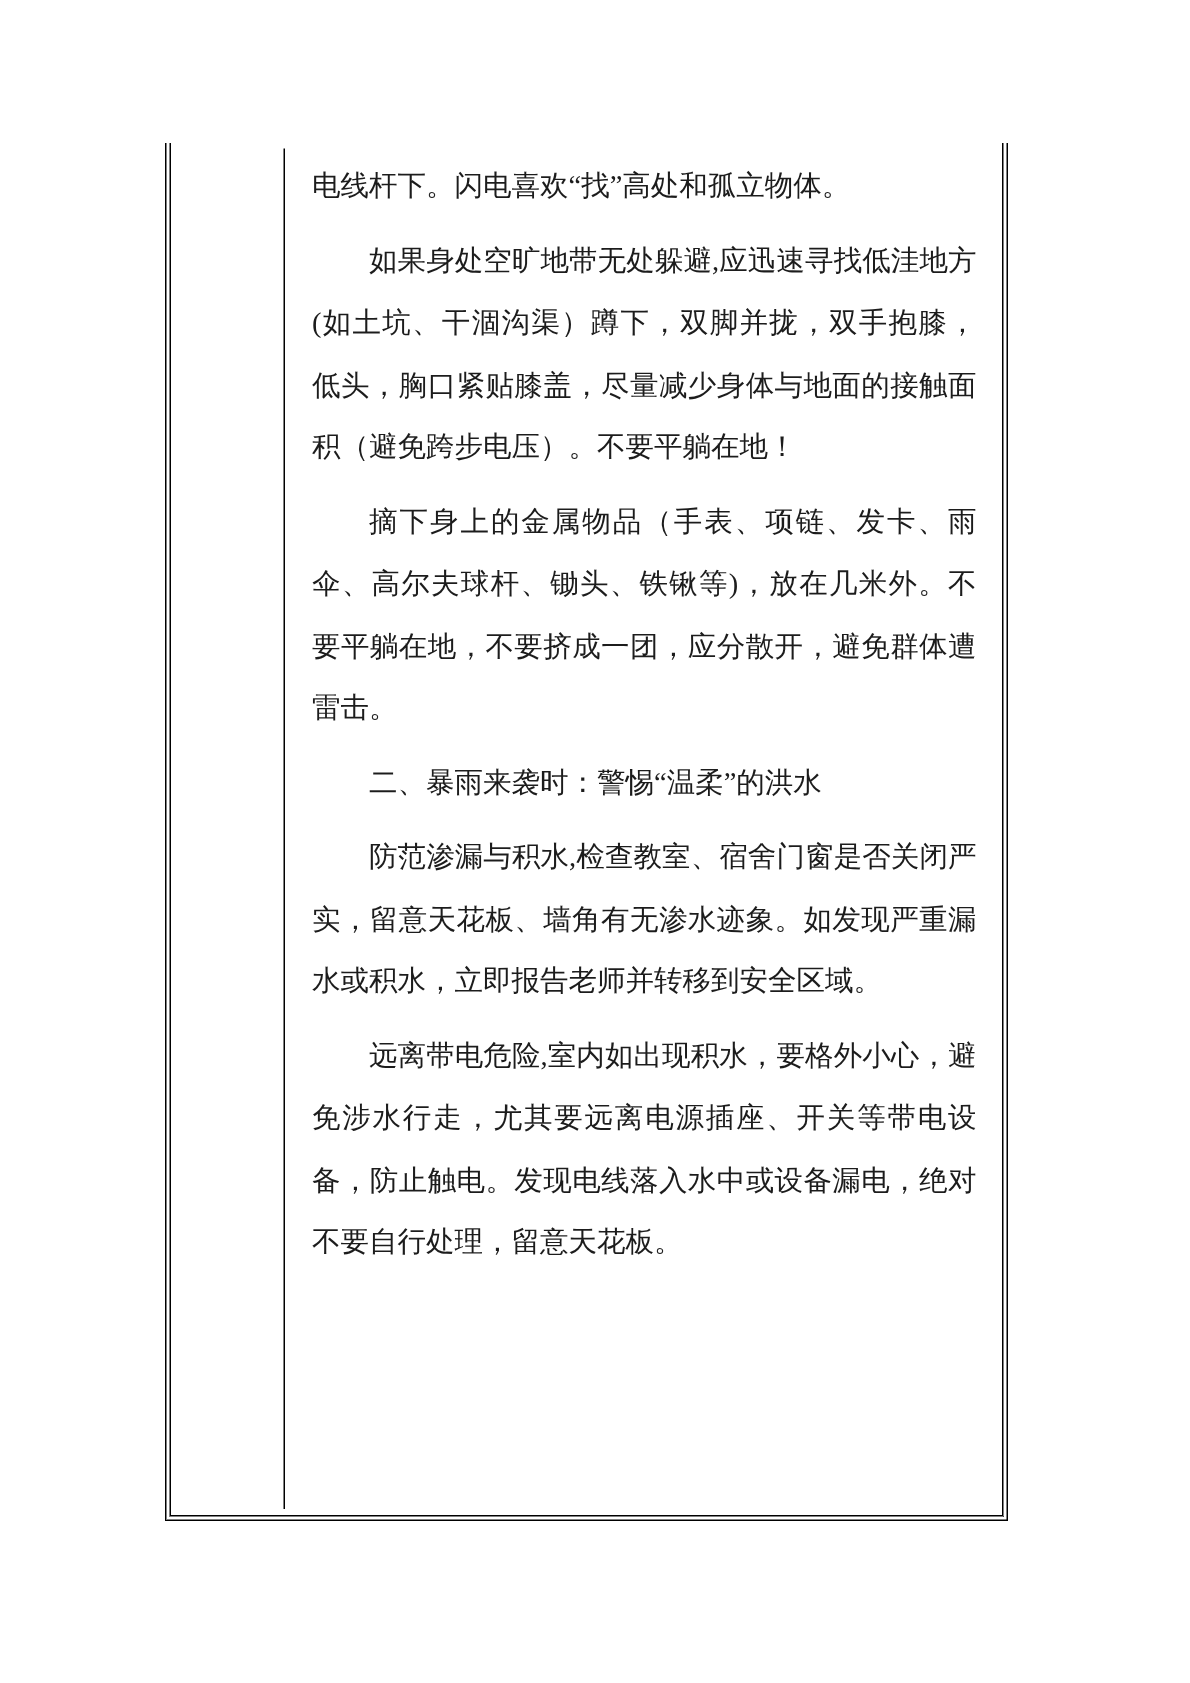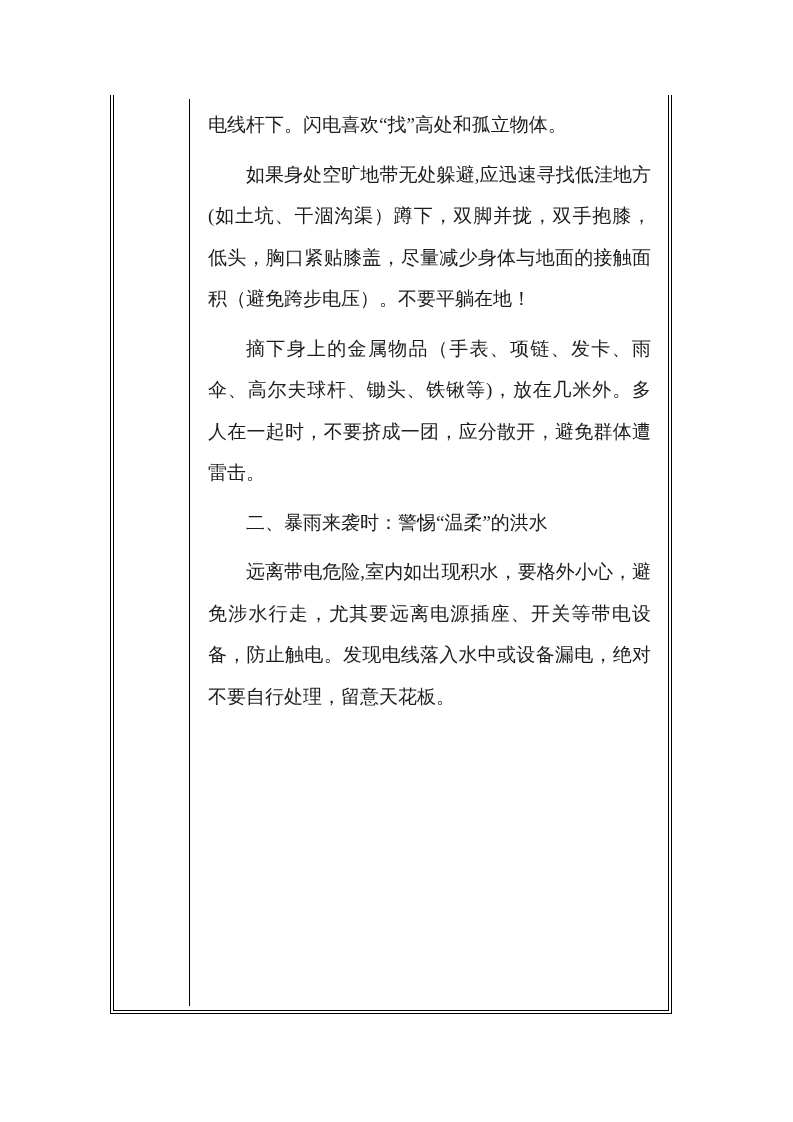--- a/index.html
+++ b/index.html
@@ -49,18 +49,19 @@
 </style>
 </head>
 <body>
 
 <div class="page">
   <div class="doc-table">
     <div class="left-cell"></div>
     <div class="text-cell">
         <p class="para no-indent">电线杆下。闪电喜欢“找”高处和孤立物体。</p>
         <p class="para">如果身处空旷地带无处躲避,应迅速寻找低洼地方(如土坑、干涸沟渠）蹲下，双脚并拢，双手抱膝，低头，胸口紧贴膝盖，尽量减少身体与地面的接触面积（避免跨步电压）。不要平躺在地！</p>
-        <p class="para">摘下身上的金属物品（手表、项链、发卡、雨伞、高尔夫球杆、锄头、铁锹等)，放在几米外。多人在一起时，不要挤成一团，应分散开，避免群体遭雷击。</p>
+        <p class="para">摘下身上的金属物品（手表、项链、发卡、雨伞、高尔夫球杆、锄头、铁锹等)，放在几米外。不要平躺在地，不要挤成一团，应分散开，避免群体遭雷击。</p>
         <p class="para heading">二、暴雨来袭时：警惕“温柔”的洪水</p>
+        <p class="para">防范渗漏与积水,检查教室、宿舍门窗是否关闭严实，留意天花板、墙角有无渗水迹象。如发现严重漏水或积水，立即报告老师并转移到安全区域。</p>
         <p class="para">远离带电危险,室内如出现积水，要格外小心，避免涉水行走，尤其要远离电源插座、开关等带电设备，防止触电。发现电线落入水中或设备漏电，绝对不要自行处理，留意天花板。</p>
       </div>
   </div>
 </div>
 
 </body></html>

